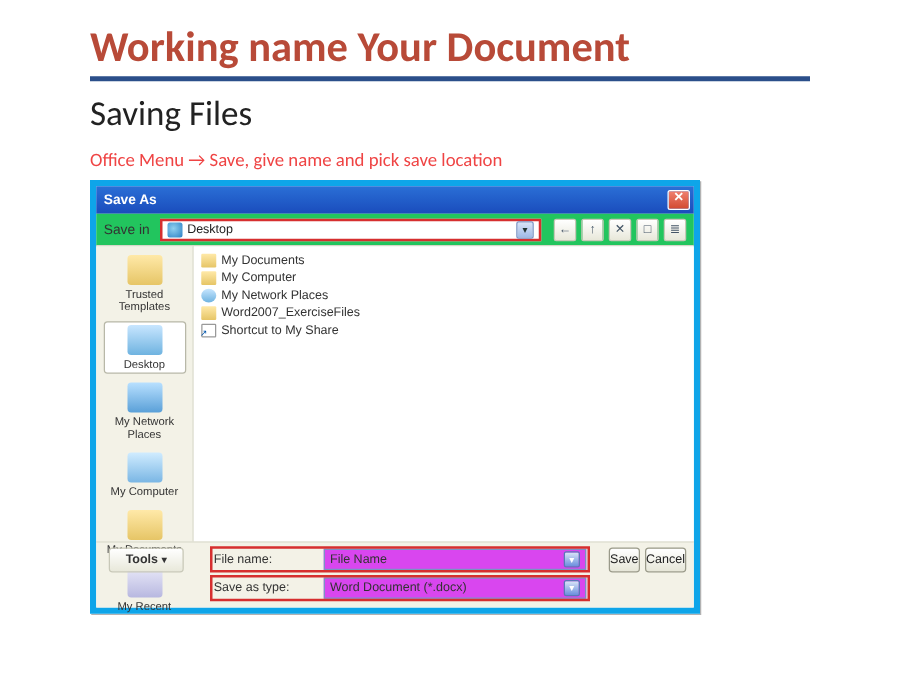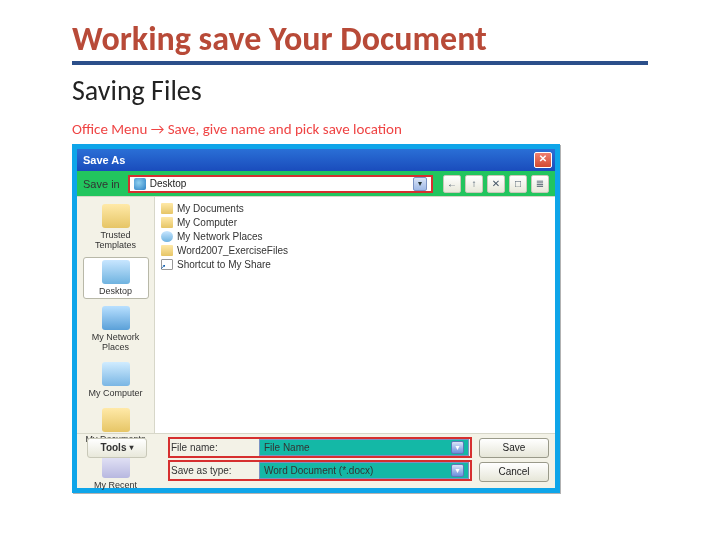--- a/index.html
+++ b/index.html
@@ -185,36 +185,36 @@
   .field-row {
     display:flex; align-items:center; gap:18px;
     outline:2px solid #d62f2f;
     outline-offset:-1px;
     padding:1px 2px;
   }
   .field-label { width: 70px; color:#333; font-size:10px; }
   .field-input {
     flex:1; height:17px;
     border:1px solid #7a93c4;
-    background:#14b8a6;
+    background:#d946ef;
     font-size:10px;
     padding:0 4px;
     display:flex; align-items:center; justify-content:space-between;
     color:#333;
   }
   .field-arrow {
     width:13px; height:13px;
     background: linear-gradient(#d9e4f7,#6b8fde);
     border:1px solid #5a79b8;
     border-radius:2px;
     font-size:8px; text-align:center; line-height:11px; color:#fff;
   }
   .btn-col {
     width:70px;
-    display:flex; flex-direction:column; gap:4px; justify-content:flex-end;
+    display:flex; flex-direction:row; gap:4px; justify-content:flex-end;
   }
   .winbtn {
     height:20px;
     border:1px solid #9a9a8a;
     background:linear-gradient(#fff,#e6e6d8);
     border-radius:3px;
     font-size:10px;
     color:#222;
     text-align:center; line-height:18px;
   }
@@ -226,21 +226,21 @@
     font-size:10px; line-height:18px; text-align:center;
     display:flex; align-items:center; justify-content:center; gap:3px;
     color:#333;
   }
   .tools-wrap { width:78px; display:flex; align-items:flex-start; padding-bottom:1px; padding-left:4px;font-weight:bold;}
 </style>
 </head>
 <body>
 
 <div class="slide">
-  <div class="slide-title">Working save Your Document</div>
+  <div class="slide-title">Working name Your Document</div>
   <div class="slide-sub">Saving Files</div>
   <div class="slide-note">Office Menu → Save, give name and pick save location</div>
 
   <div class="dialog">
     <div class="titlebar">
       <span class="titlebar-text">Save As</span>
       <span class="close-btn">✕</span>
     </div>
 
     <div class="toolbar-row">

